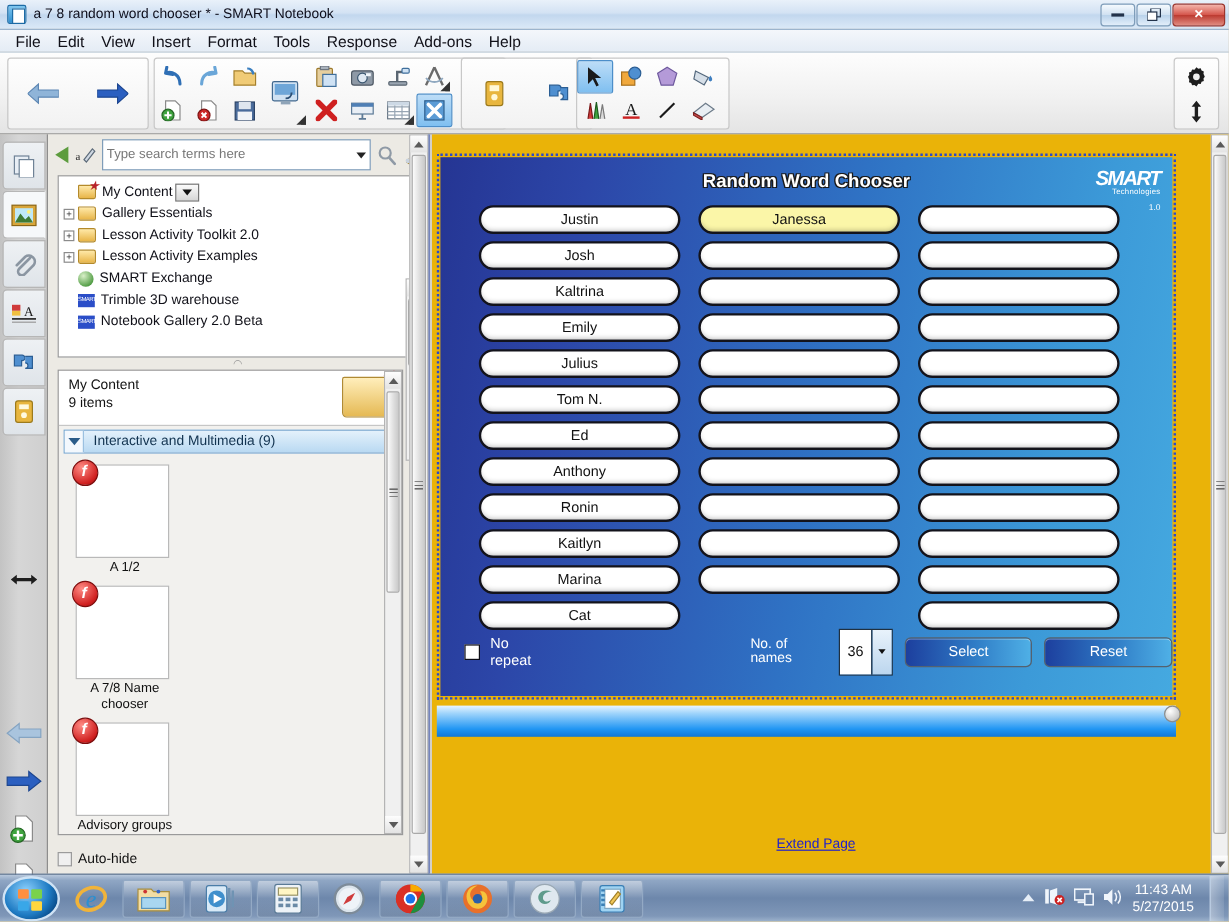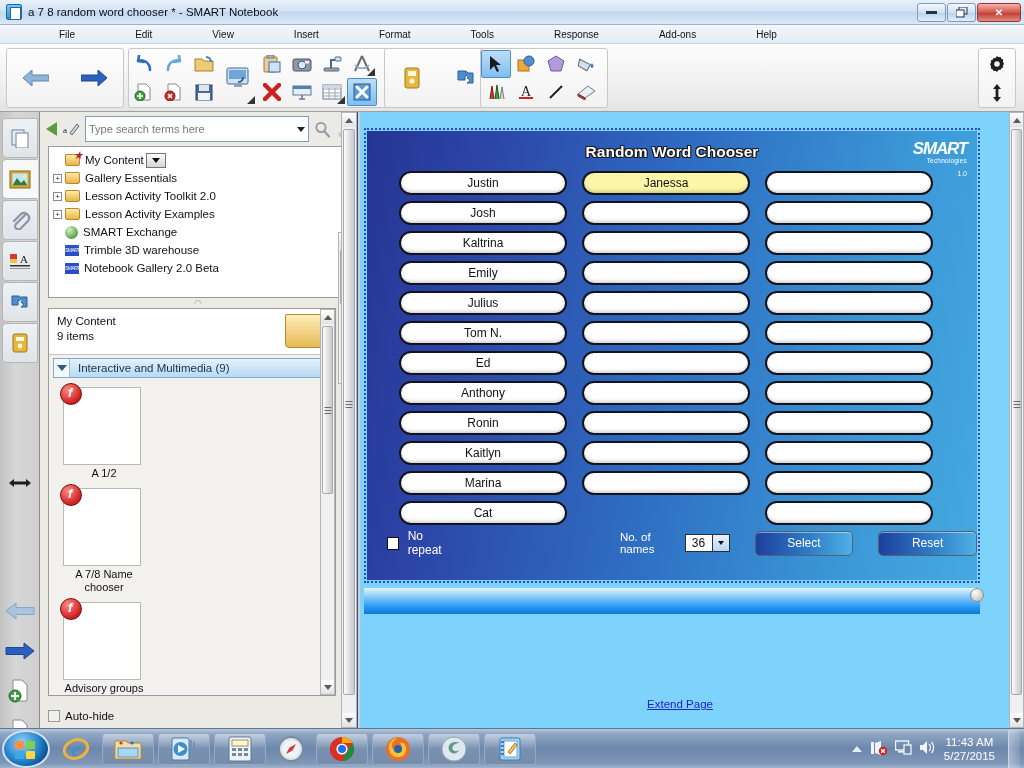--- a/index.html
+++ b/index.html
@@ -42,21 +42,21 @@
     border-color: #9c352c; color: #fff; font-weight: bold;
   }
 
   
   .menubar {
     position: absolute; left: 0; top: 25px; width: 1024px; height: 19px;
     background: linear-gradient(to bottom,#f4f7fb,#e4ecf5);
     border-bottom: 1px solid #c3d3e3;
     display: flex; align-items: center; padding-left: 6px;
   }
-  .menu-item { padding: 1px 7px; font-size: 10px; color: #101018; cursor: default; margin-left: 46px; }
+  .menu-item { padding: 1px 7px; font-size: 13px; color: #101018; cursor: default; }
 
   
   .toolbar {
     position: absolute; left: 0; top: 44px; width: 1024px; height: 68px;
     background: linear-gradient(to bottom,#fdfdfd 0%, #f1f1f1 55%, #e4e4e4 100%);
     border-bottom: 1px solid #a0a0a0;
   }
   .tgroup {
     position: absolute; top: 4px; height: 60px;
     border: 1px solid #c8c8c8; border-radius: 3px;
@@ -183,21 +183,21 @@
   .vsb .dn i { border-top: 5px solid #5a5a5a; }
   .vsb .thumbp { position: absolute; left: 1px; right: 1px;
                  background: linear-gradient(to right,#fcfcfc,#dcdcdc 60%,#c9c9c9);
                  border: 1px solid #a9a9a9; border-radius: 2px; }
   .grip { position: absolute; left: 50%; transform: translateX(-50%); width: 7px; height: 7px;
           background: repeating-linear-gradient(to bottom,#6b6b6b 0 1px,transparent 1px 3px); }
 
   
   .canvas {
     position: absolute; left: 360px; top: 112px; right: 0; bottom: 40px;
-    background: #7dd3fc; overflow: hidden;
+    background: #eab308; overflow: hidden;
   }
   .page-area { position: absolute; left: 0; top: 2px; width: 620px; height: 500px; }
   .sel-frame {
     position: absolute; left: 4px; top: 14px; width: 616px; height: 455px;
     border: 2px dotted #2b49c8;
   }
   .chooser {
     position: absolute; left: 7px; top: 17px; width: 610px; height: 449px;
     background: linear-gradient(100deg,#253593 0%,#2c46a8 18%,#2f72c4 52%,#3c9ad8 82%,#45a9e0 100%);
   }
@@ -218,29 +218,29 @@
     display: flex; align-items: center; justify-content: center;
     font-size: 12px; color: #111;
     box-shadow: inset 0 -3px 4px -2px rgba(0,0,0,.25);
   }
   .slot.hl { background: #fbf6a8; }
   .ctrls { position: absolute; left: 0; right: 0; bottom: 22px; height: 30px;
            display: flex; align-items: center; padding-left: 20px; }
   .norepeat { display: flex; align-items: center; gap: 9px; color: #fff; font-size: 12px; }
   .norepeat .box { width: 13px; height: 13px; background: #fff; border: 1px solid #0d0d16; }
   .numwrap { margin-left: 166px; display: flex; align-items: center; gap: 9px; color: #fff; font-size: 11.5px; }
-  .numfield { display: flex; height: 18px; border: 1px solid #20303f; }
+  .numfield { display: flex; height: 39px; border: 1px solid #20303f; }
   .numfield .val { width: 26px; background: #fff; color: #111; font-size: 12px;
                    display: flex; align-items: center; justify-content: center; }
   .numfield .dd { width: 17px; background: linear-gradient(to bottom,#e8f2fb,#bcd6ee);
                   border-left: 1px solid #20303f; display: flex; align-items: center; justify-content: center; }
   .numfield .dd i { width: 0;height: 0;border-left: 3px solid transparent;border-right: 3px solid transparent;
                     border-top: 4px solid #111; }
   .bluebtn {
-    margin-left: 25px; width: 110px; height: 25px; border-radius: 5px;
+    margin-left: 10px; width: 110px; height: 25px; border-radius: 5px;
     border: 1px solid #54626f;
     background: linear-gradient(to right,#1d3f9e,#2f7cc6 55%,#4fb0e6);
     color: #fff; font-size: 12px; display: flex; align-items: center; justify-content: center;
     box-shadow: inset 0 1px 0 rgba(255,255,255,.45);
   }
   .page-footer {
     position: absolute; left: 4px; top: 474px; width: 616px; height: 26px;
     background: linear-gradient(to bottom,#e8f5ff,#9fd4fb 25%,#2196f3 75%,#1277d4);
   }
   .resize-dot {

